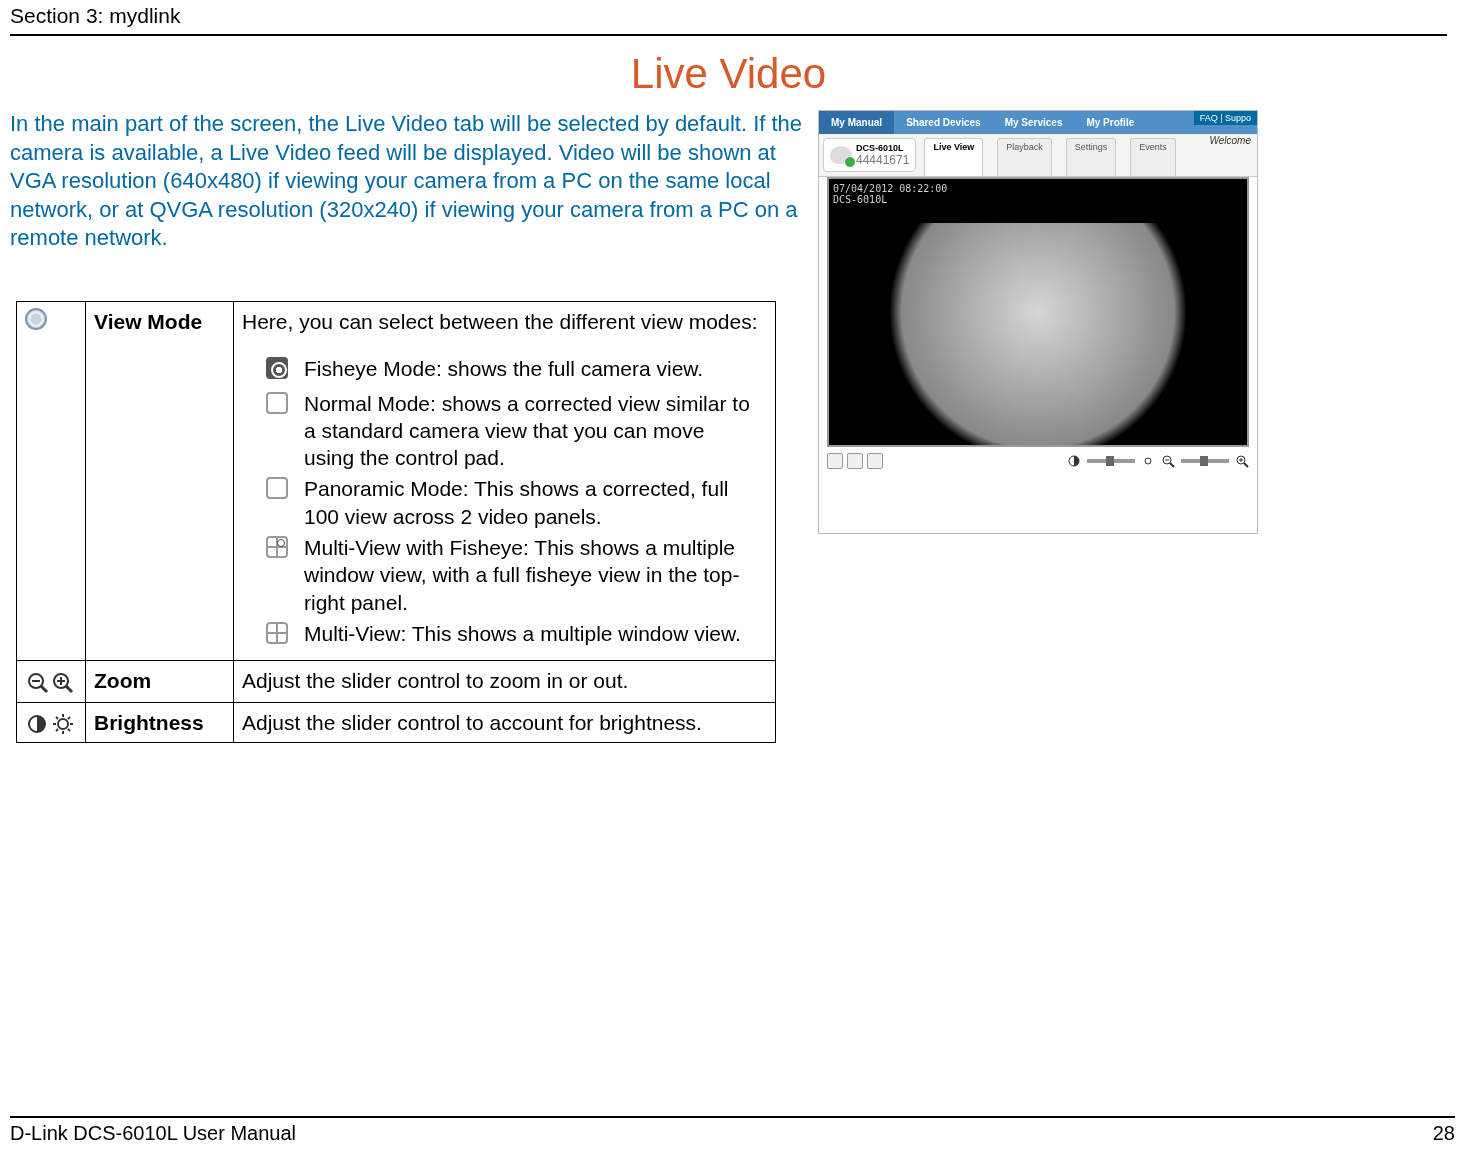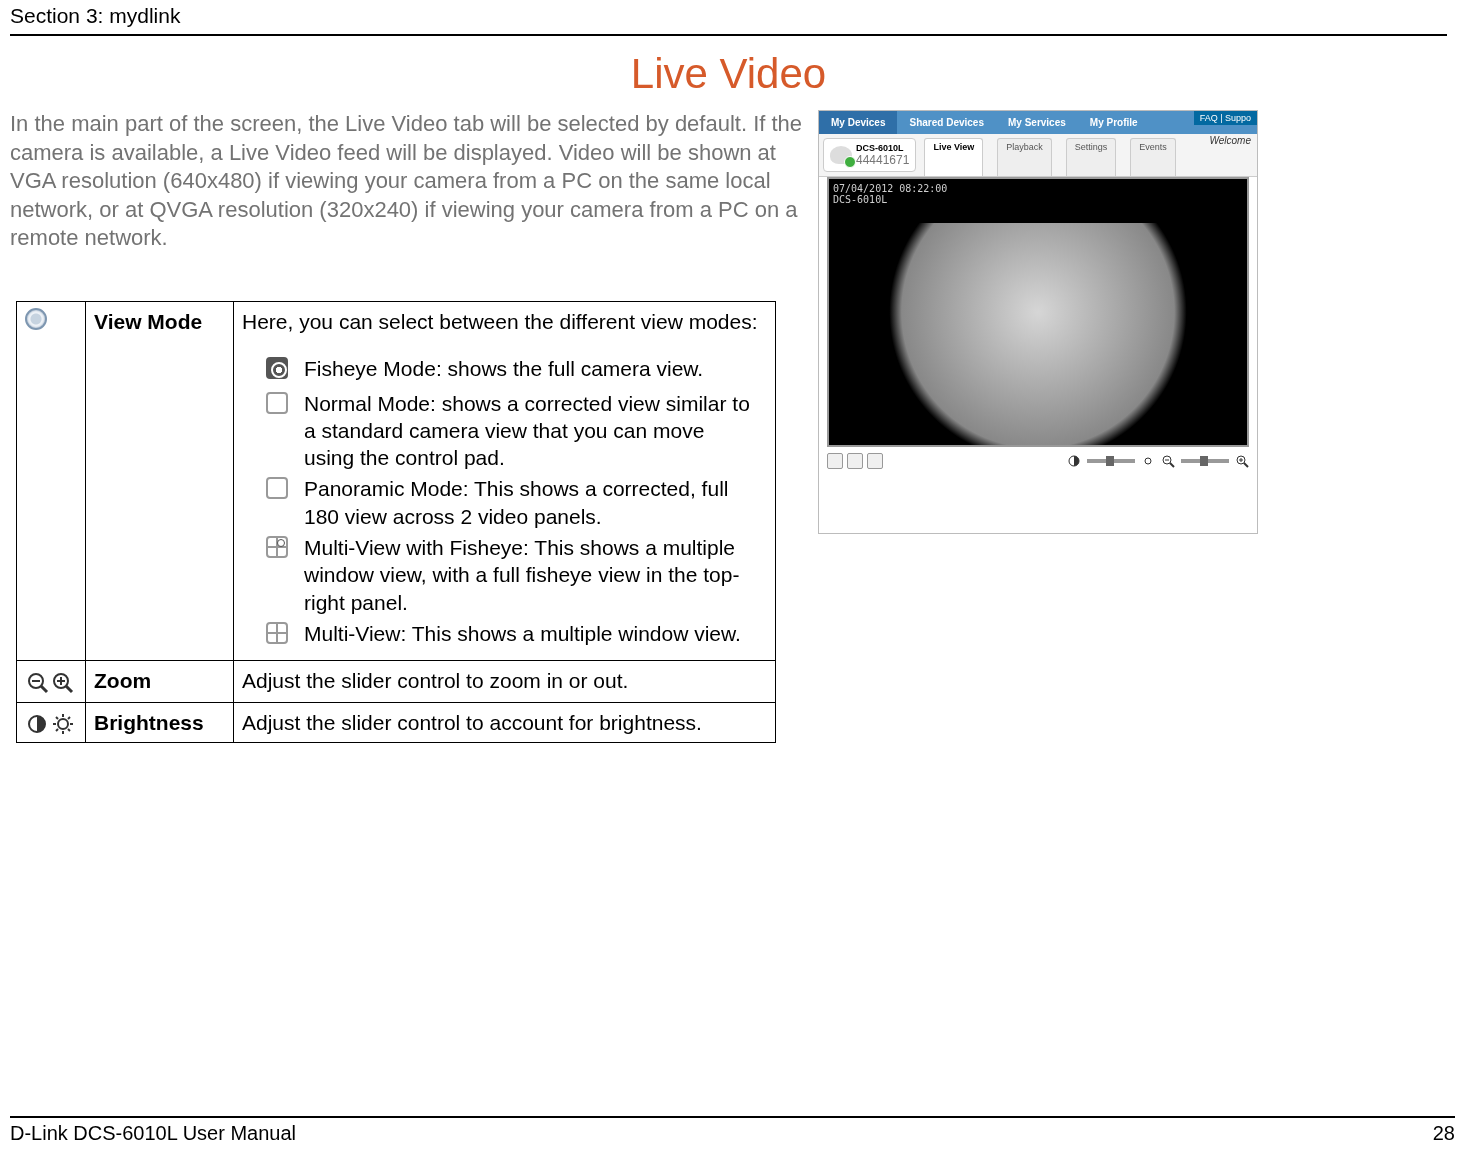--- a/index.html
+++ b/index.html
@@ -23,21 +23,21 @@
       font-size: 42px;
       font-weight: normal;
       margin-bottom: 12px;
     }
     .content-area { display: flex; gap: 14px; }
     .left-col { flex: 0 0 794px; }
     .intro-text {
       font-size: 22px;
       line-height: 1.3;
       margin-bottom: 48px;
-      color: #737373;
+      color: #0369a1;
     }
     .feature-table {
       border-collapse: collapse;
       width: 760px;
       margin-left: 6px;
     }
     .feature-table td {
       border: 1.5px solid #000;
       vertical-align: top;
       padding: 6px 8px;
@@ -179,21 +179,21 @@
             <div class="mode-item">
               <span class="mini-icon"><span class="ic-circle-fisheye"></span></span>
               <span class="mode-text">Fisheye Mode: shows the full camera view.</span>
             </div>
             <div class="mode-item">
               <span class="mini-icon"><span class="ic-square"></span></span>
               <span class="mode-text">Normal Mode: shows a corrected view similar to a standard camera view that you can move using the control pad.</span>
             </div>
             <div class="mode-item">
               <span class="mini-icon"><span class="ic-panoramic"></span></span>
-              <span class="mode-text">Panoramic Mode: This shows a corrected, full 180 view across 2 video panels.</span>
+              <span class="mode-text">Panoramic Mode: This shows a corrected, full 100 view across 2 video panels.</span>
             </div>
             <div class="mode-item">
               <span class="mini-icon"><span class="ic-multi-fisheye"></span></span>
               <span class="mode-text">Multi-View with Fisheye: This shows a multiple window view, with a full fisheye view in the top-right panel.</span>
             </div>
             <div class="mode-item">
               <span class="mini-icon"><span class="ic-multi"></span></span>
               <span class="mode-text">Multi-View: This shows a multiple window view.</span>
             </div>
           </div>
@@ -238,21 +238,21 @@
         <td class="desc-cell">Adjust the slider control to account for brightness.</td>
       </tr>
     </tbody>
       </table>
   </div>
 
   <div class="screenshot">
     <div class="top-links">FAQ | Suppo</div>
     <div class="welcome">Welcome</div>
     <div class="nav-tabs">
-      <div class="active">My Devices</div>
+      <div class="active">My Manual</div>
       <div>Shared Devices</div>
       <div>My Services</div>
       <div>My Profile</div>
     </div>
     <div class="device-row">
       <div class="device-card">
         <span class="cam-icon"></span>
         <span class="device-info">
           <div class="name">DCS-6010L</div>
           <div class="serial">44441671</div>

